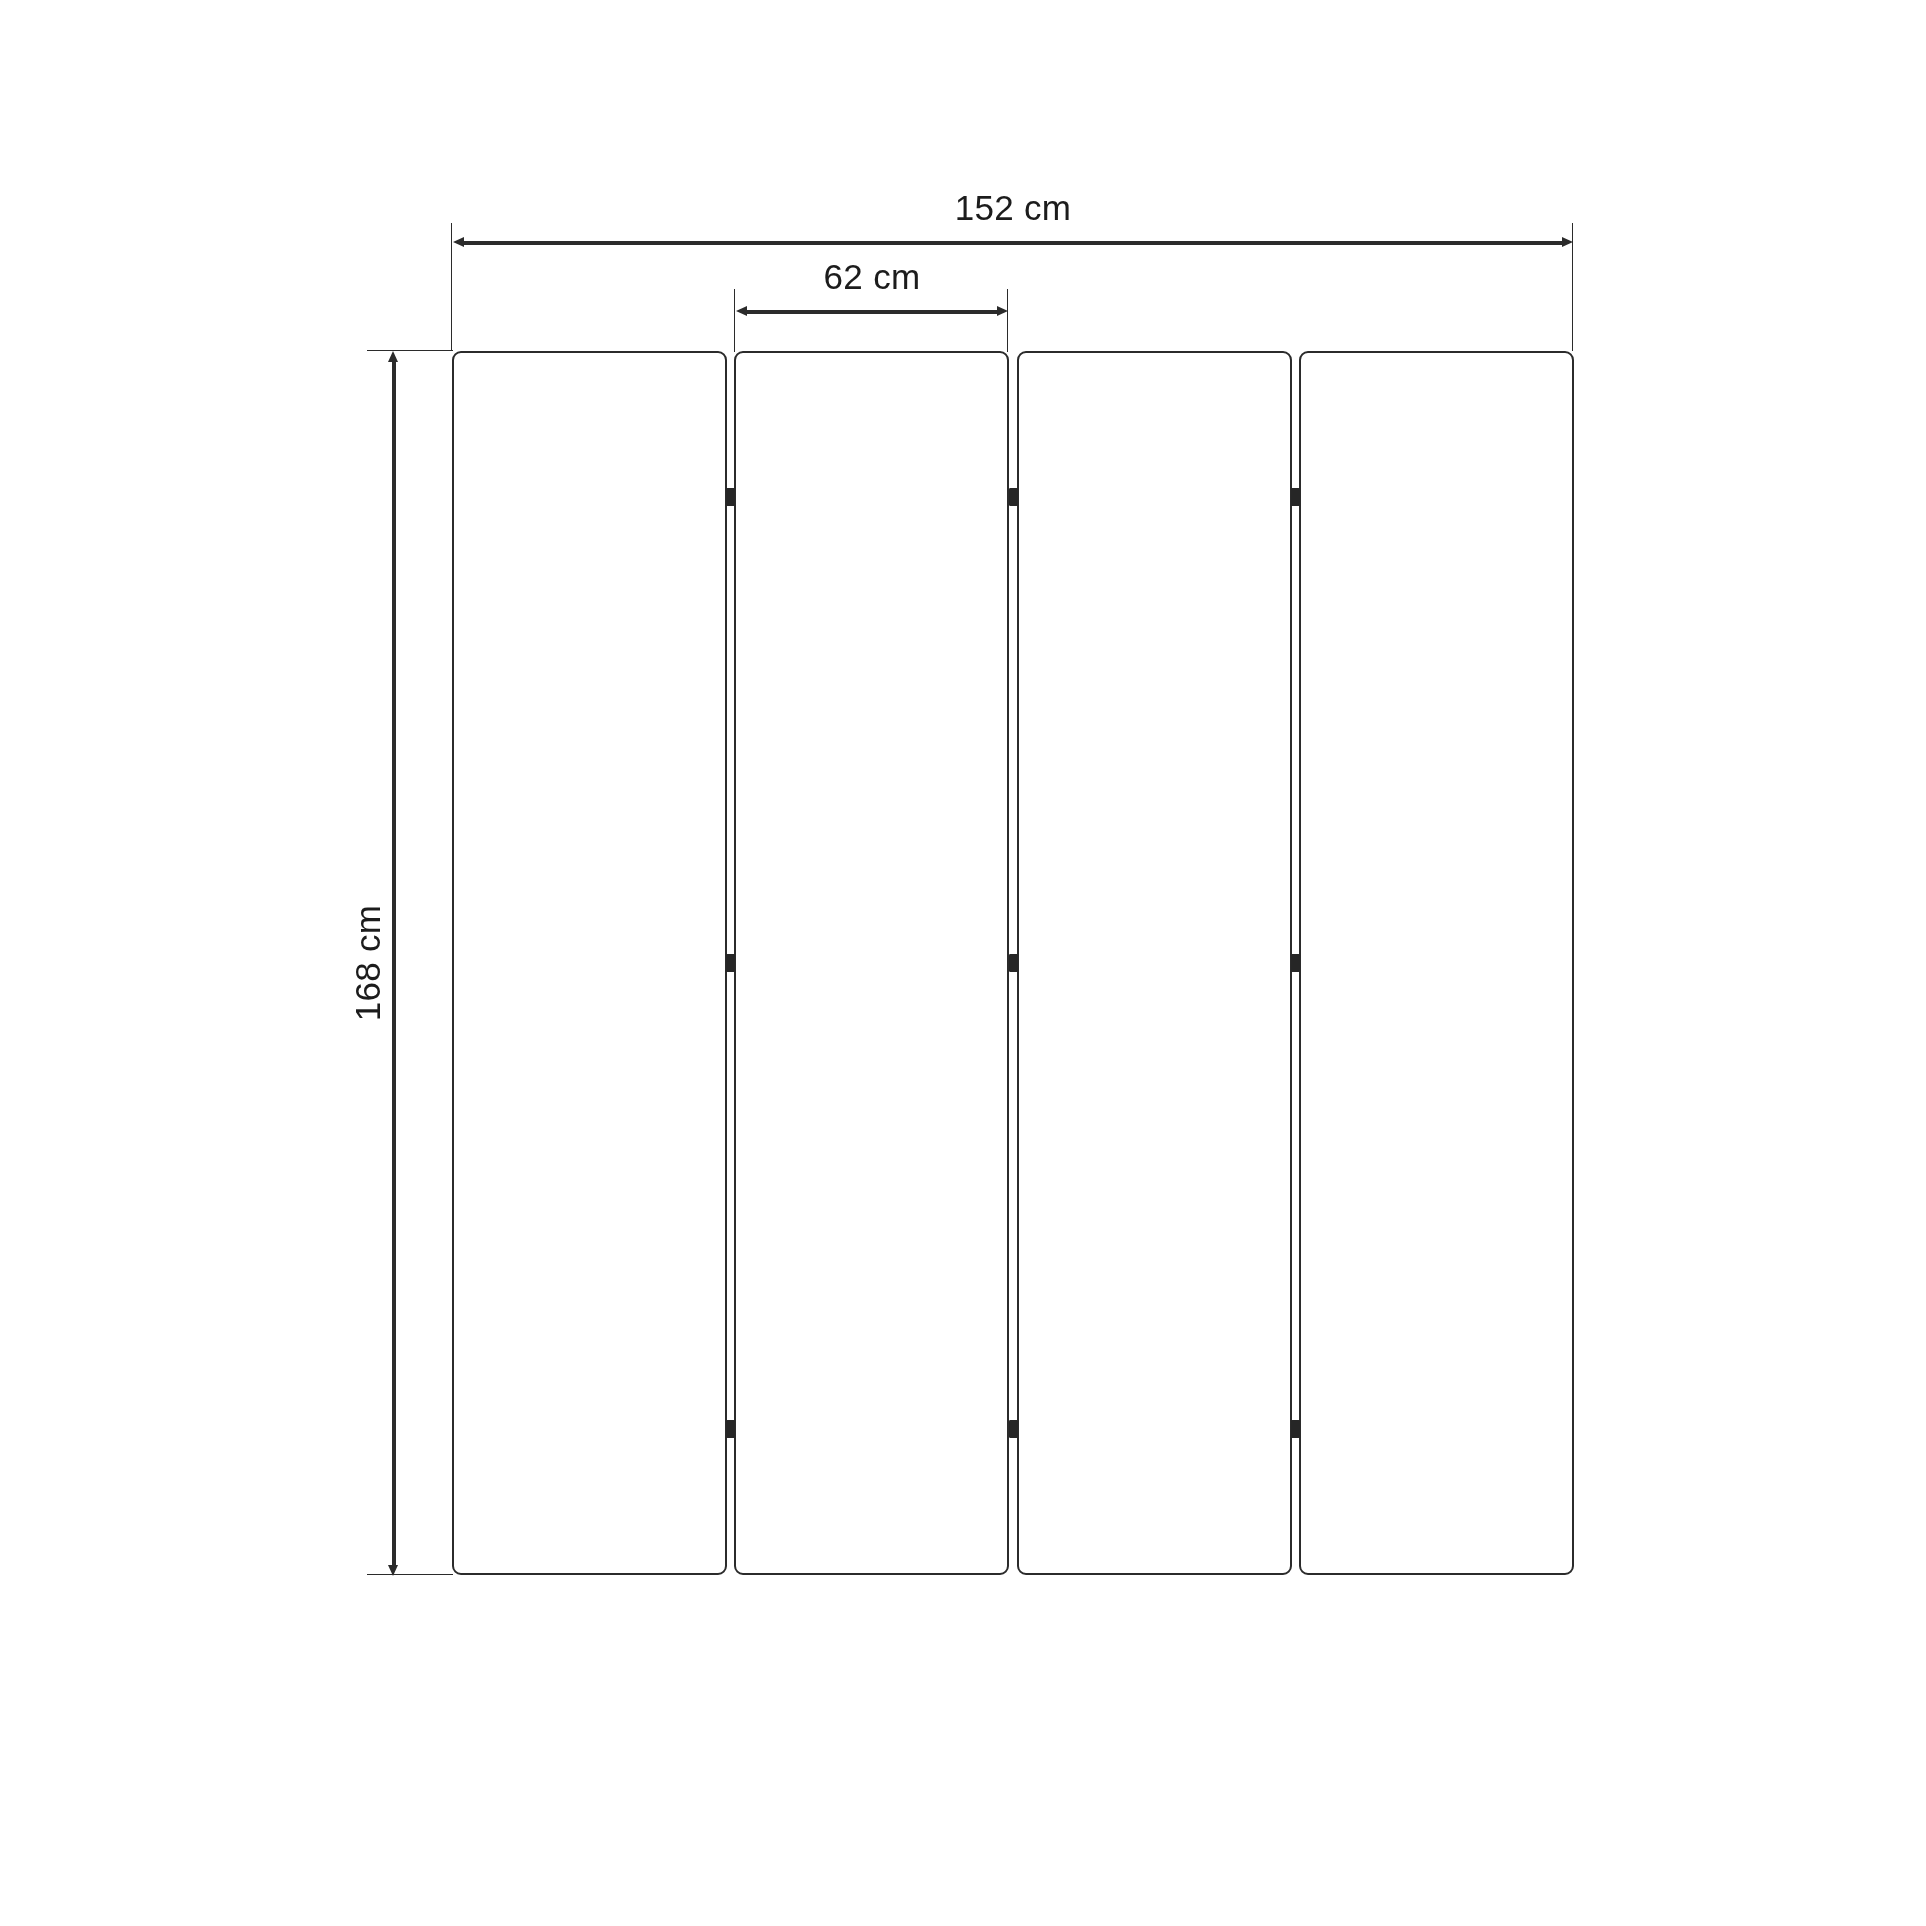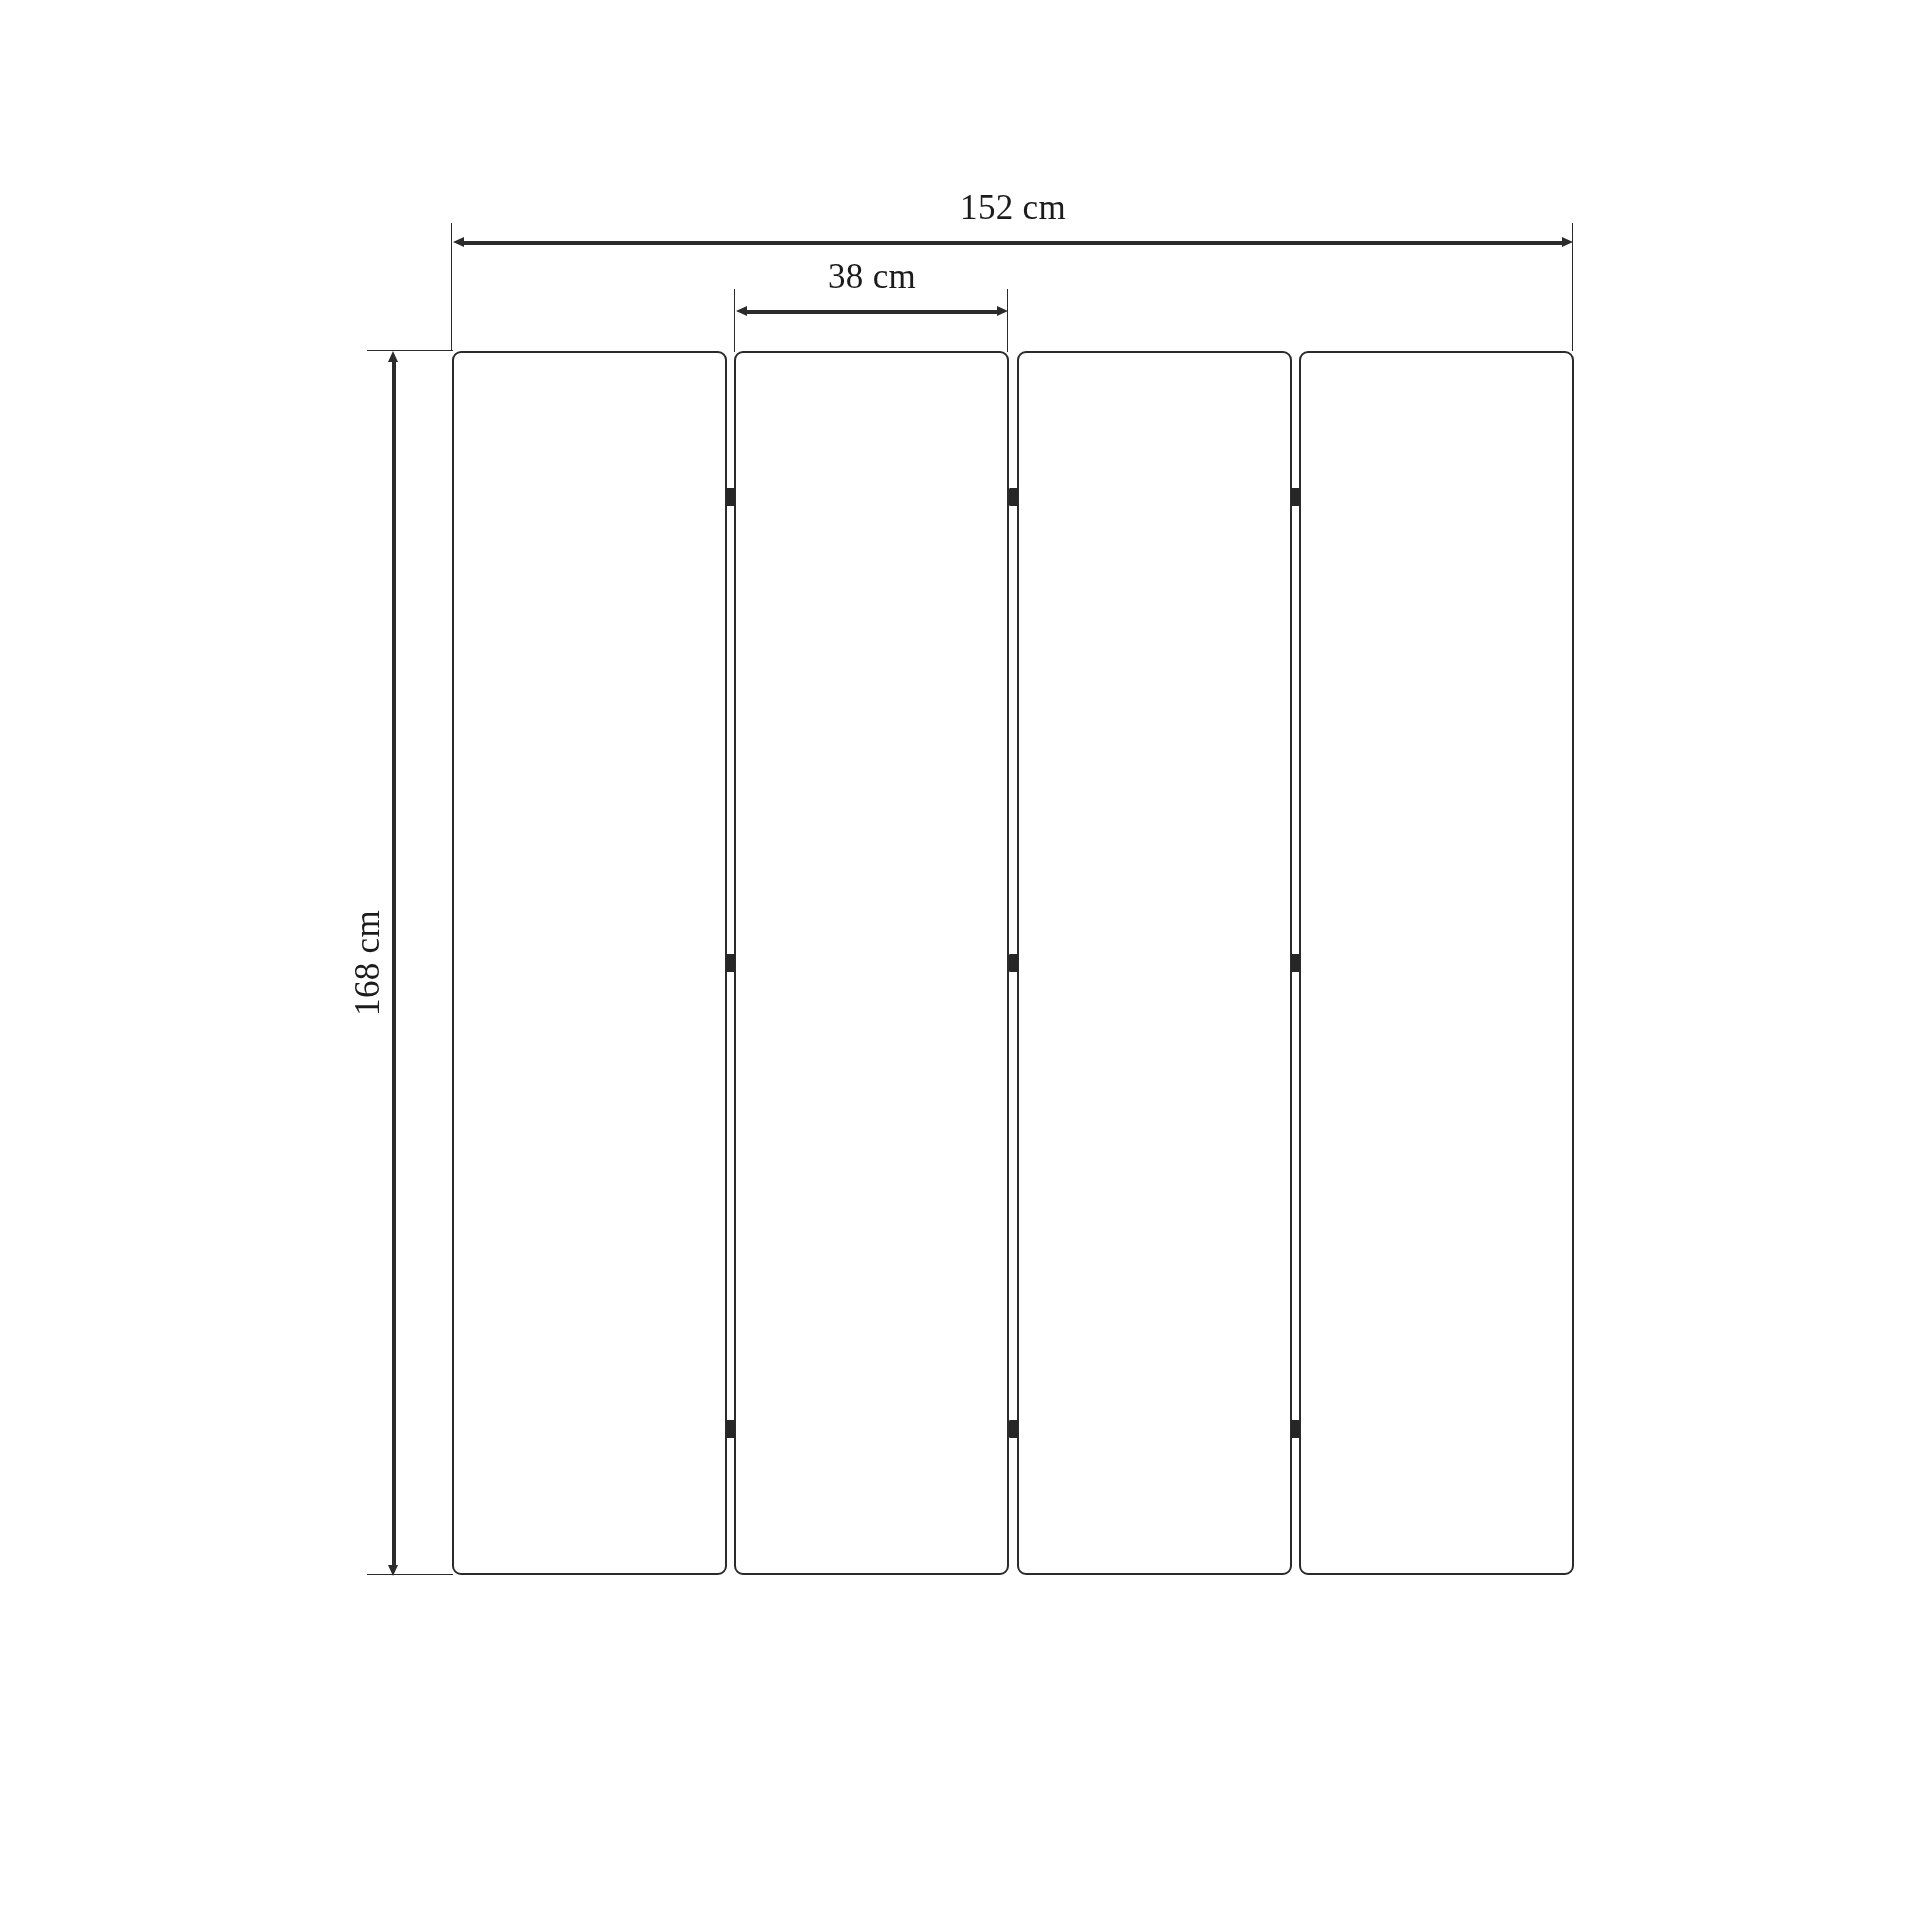--- a/index.html
+++ b/index.html
@@ -1,20 +1,20 @@
 <!DOCTYPE html>
 <html style="font-size:10.3px"><head>
 <meta charset="utf-8">
 <style>
   html,body{margin:0;padding:0;background:#ffffff;}
   .canvas{
     position:relative;
     width:1658px;height:1926px;
     background:var(--bg,#ffffff);
-    font-family:Liberation Serif, serif;
+    font-family:Liberation Sans, sans-serif;
     overflow:hidden;
     padding-left:31px;
   }
   
   .panel-row{position:absolute;left:452px;top:351px;width:1122px;height:1224px;}
   .panel{
     position:absolute;top:0;height:1224px;width:275px;
     background:#ffffff;
     border:2.6px solid var(--line,#2b2b2b);
     border-radius:9px;
@@ -59,21 +59,21 @@
 
   <div class="dim-label label-width">152 cm</div>
   <div class="ext-v" style="left:451px;top:223px;height:128px;"></div>
   <div class="ext-v" style="left:1572px;top:223px;height:128px;"></div>
   <div class="dim-h" style="left:453px;top:237px;width:1120px;">
     <span class="ah left"></span>
     <span class="line"></span>
     <span class="ah right"></span>
   </div>
 
-  <div class="dim-label label-panel">38 cm</div>
+  <div class="dim-label label-panel">62 cm</div>
   <div class="ext-v" style="left:734px;top:289px;height:63px;"></div>
   <div class="ext-v" style="left:1007px;top:289px;height:63px;"></div>
   <div class="dim-h" style="left:736px;top:306px;width:272px;">
     <span class="ah left"></span>
     <span class="line"></span>
     <span class="ah right"></span>
   </div>
 
   <div class="dim-label label-height">168 cm</div>
   <div class="ext-h" style="left:367px;top:350px;width:86px;"></div>

